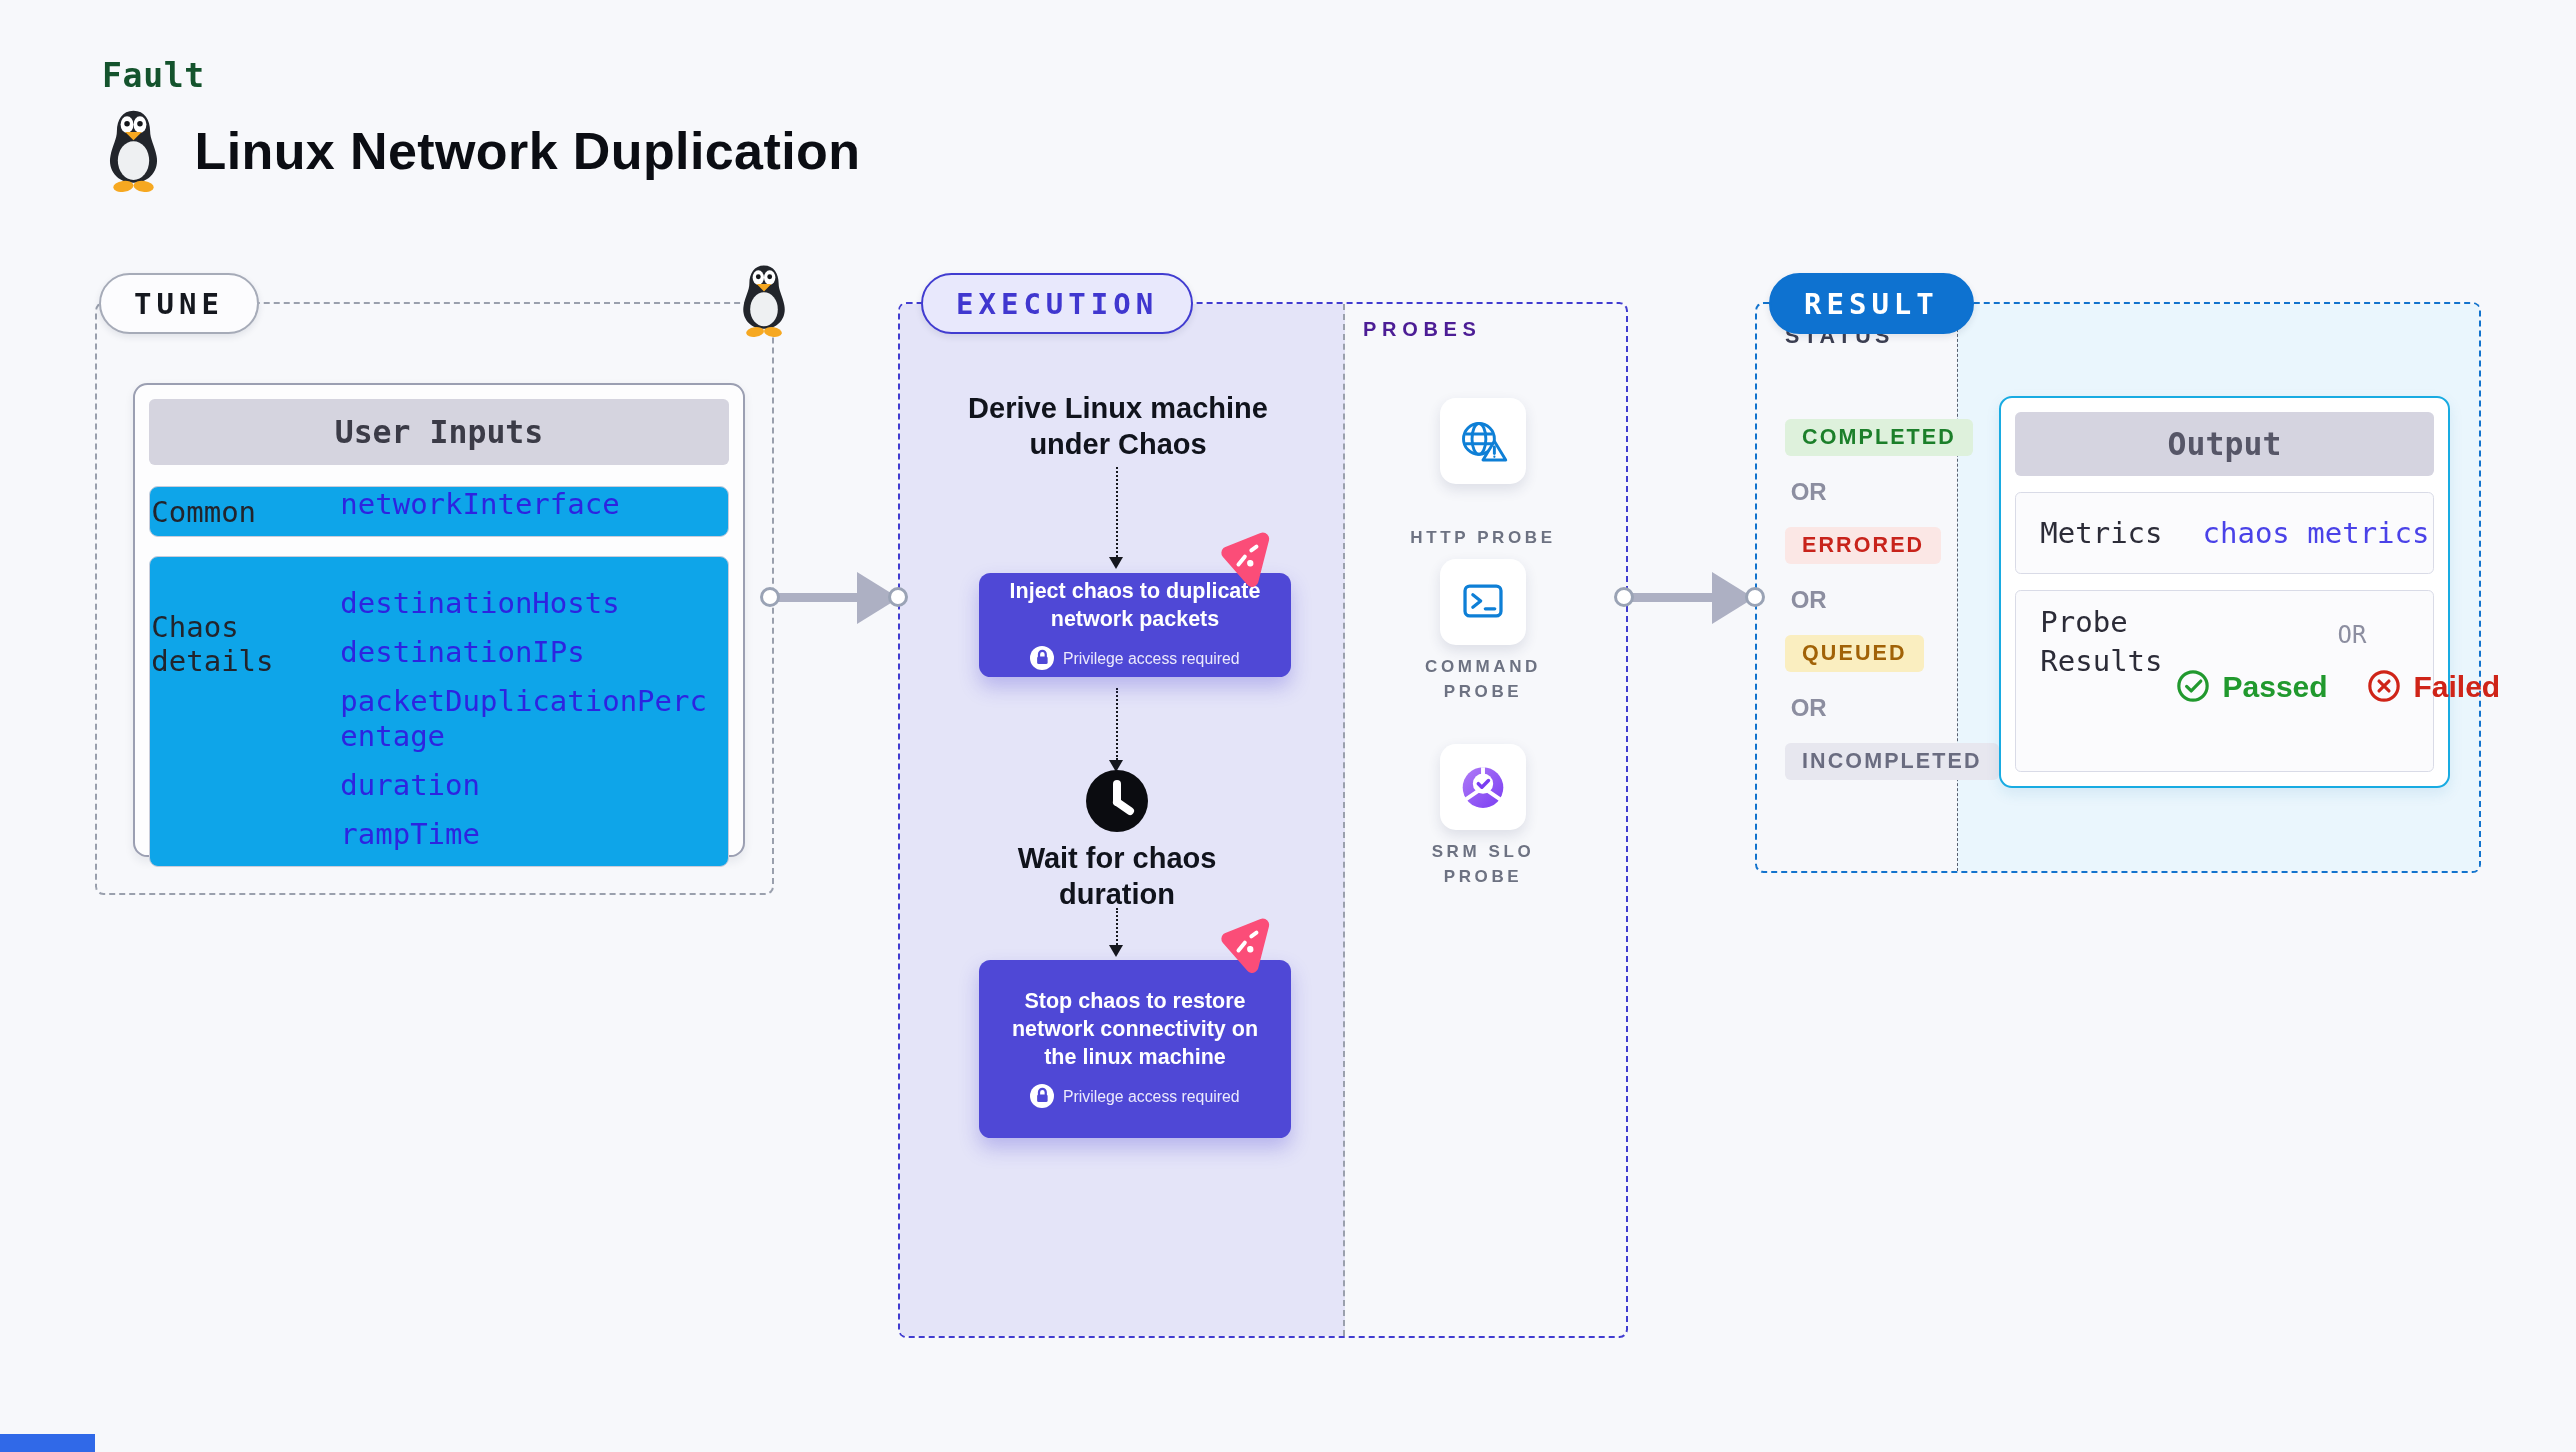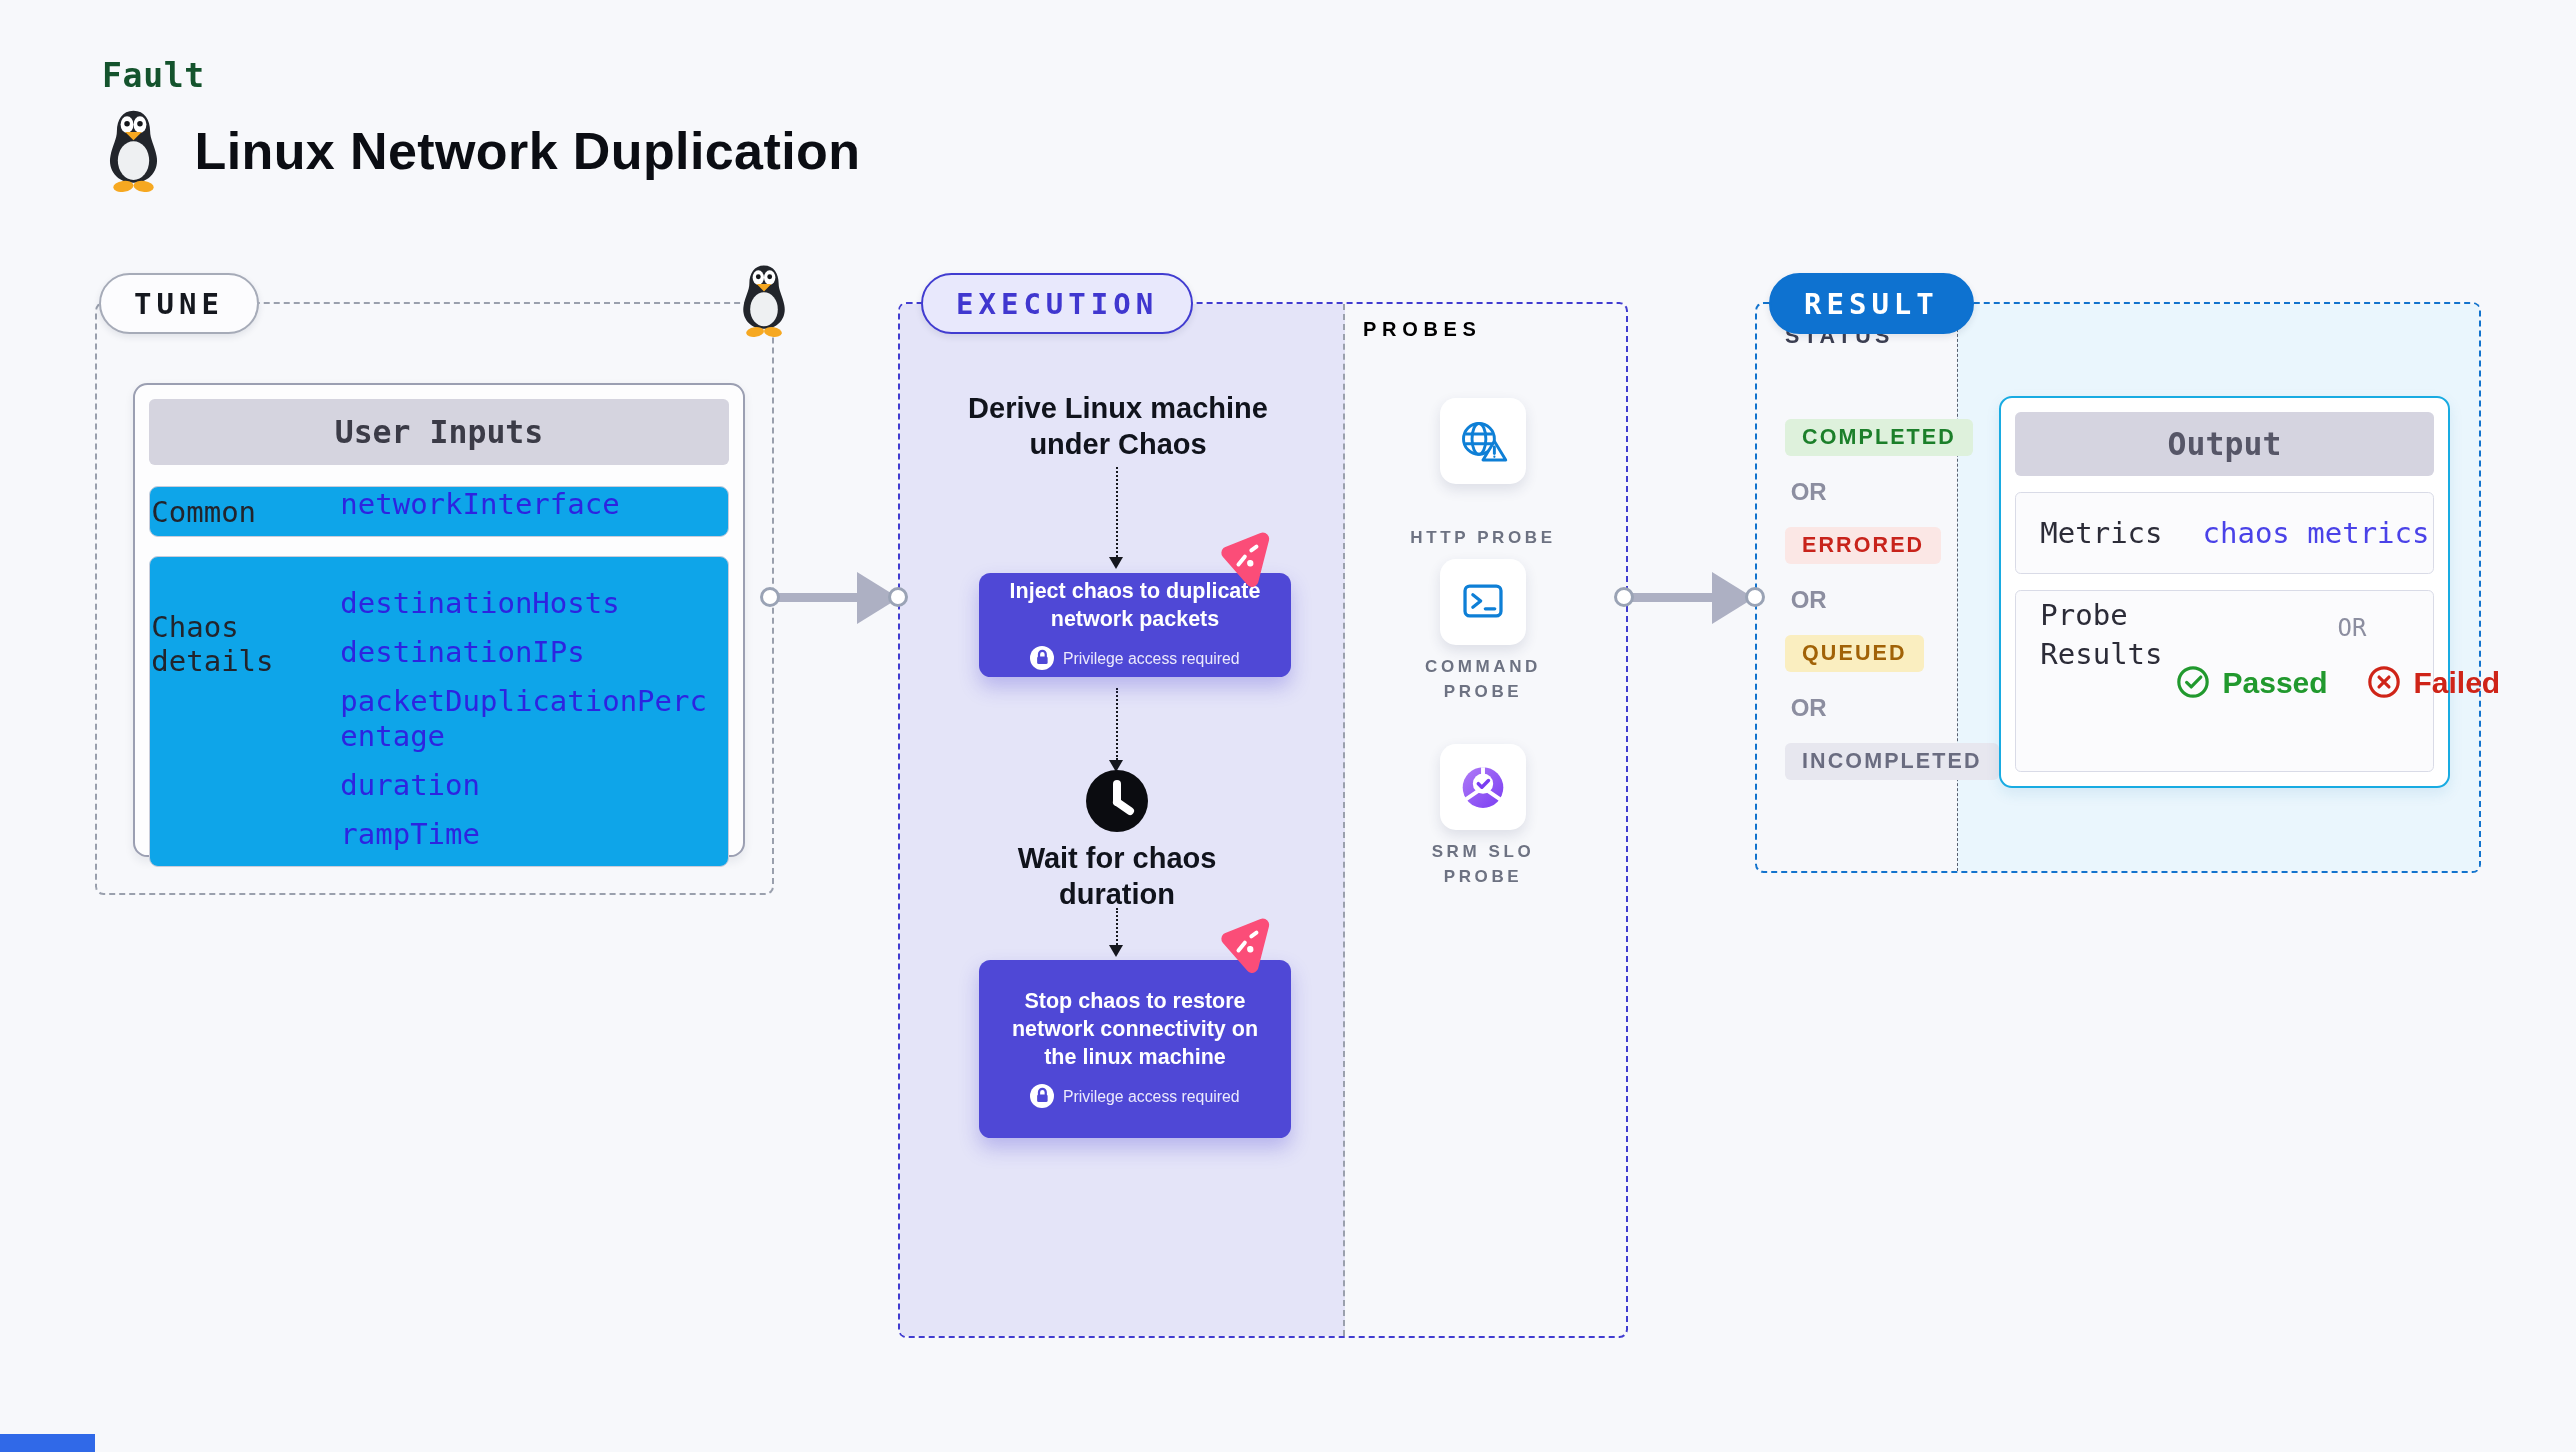--- a/index.html
+++ b/index.html
@@ -68,21 +68,21 @@
     padding:13px 18.6px;box-sizing:border-box;z-index:3;
     box-shadow:0 10px 20px rgba(64,55,207,.28);}
   .chaos-step .step-text{font-size:21.5px;font-weight:700;text-align:center;line-height:1.3;}
   .priv-row{display:flex;align-items:center;gap:8.6px;margin-top:11.5px;}
   .priv-text{font-size:15.8px;color:#eceafc;font-weight:500;}
   .chaos-logo{position:absolute;z-index:4;}
   .clock-wrap{position:absolute;z-index:3;}
 
   
   .probes-label{position:absolute;left:1363px;top:318px;font-size:20px;font-weight:700;
-    letter-spacing:5.7px;color:#000000;}
+    letter-spacing:5.7px;color:#4c1d95;}
   .probe-card{position:absolute;width:86px;height:86px;background:#ffffff;border-radius:15.8px;
     display:flex;align-items:center;justify-content:center;
     box-shadow:0 5.7px 13px rgba(40,50,90,.12);}
   .probe-label{position:absolute;width:186px;text-align:center;font-size:17px;font-weight:700;
     letter-spacing:3.6px;color:#6d7282;line-height:1.45;}
 
   
   .status-title{position:absolute;left:1785px;top:324px;font-size:21.5px;font-weight:800;
     letter-spacing:4.3px;color:#3c3f52;}
   #status-list{position:absolute;left:1785px;top:419px;display:flex;flex-direction:column;
@@ -97,21 +97,21 @@
 
   
   #output-card{position:absolute;left:1999px;top:396px;width:451px;height:392px;background:#fff;
     border:2.9px solid #18abe2;border-radius:13px;padding:14.3px;box-sizing:border-box;
     display:flex;flex-direction:column;box-shadow:0 5.7px 14.3px rgba(20,120,180,.10);}
   .out-header{height:64px;background:#d5d4e0;border-radius:5.7px;flex:0 0 auto;
     display:flex;align-items:center;justify-content:center;font-family:"DejaVu Sans Mono",monospace;
     font-size:31.5px;font-weight:700;color:#565667;margin-bottom:15.8px;}
   .out-row{border:1.4px solid #d9dbe7;border-radius:5.7px;background:#fbfbfd;box-sizing:border-box;}
   .out-row-metrics{height:82px;margin-bottom:15.8px;display:flex;align-items:center;padding-left:24px;}
-  .out-row-probe{flex:1 1 auto;display:flex;padding:5px 0 0 24px;}
+  .out-row-probe{flex:1 1 auto;display:flex;padding:12px 0 0 24px;}
   .out-label{font-family:"DejaVu Sans Mono",monospace;font-size:29px;color:#2c2c38;line-height:1.35;}
   .out-row-probe .out-label{width:172px;}
   .metrics-value{font-family:"DejaVu Sans Mono",monospace;font-size:29px;color:#4a42e8;margin-left:40px;}
   .probe-results-col{display:flex;margin-left:13px;}
   .verdict-row{display:flex;align-items:center;gap:13px;}
   .verdict-passed{color:#21992e;font-size:30px;font-weight:800;}
   .verdict-failed{color:#cf2418;font-size:30px;font-weight:800;}
   .card-or{font-family:"DejaVu Sans Mono",monospace;font-size:24px;color:#8c8ea0;margin:18.6px 0 18.6px 10px;}
 
   .bottom-accent{position:absolute;left:0;bottom:0;width:95px;height:18px;background:#3069e8;}

